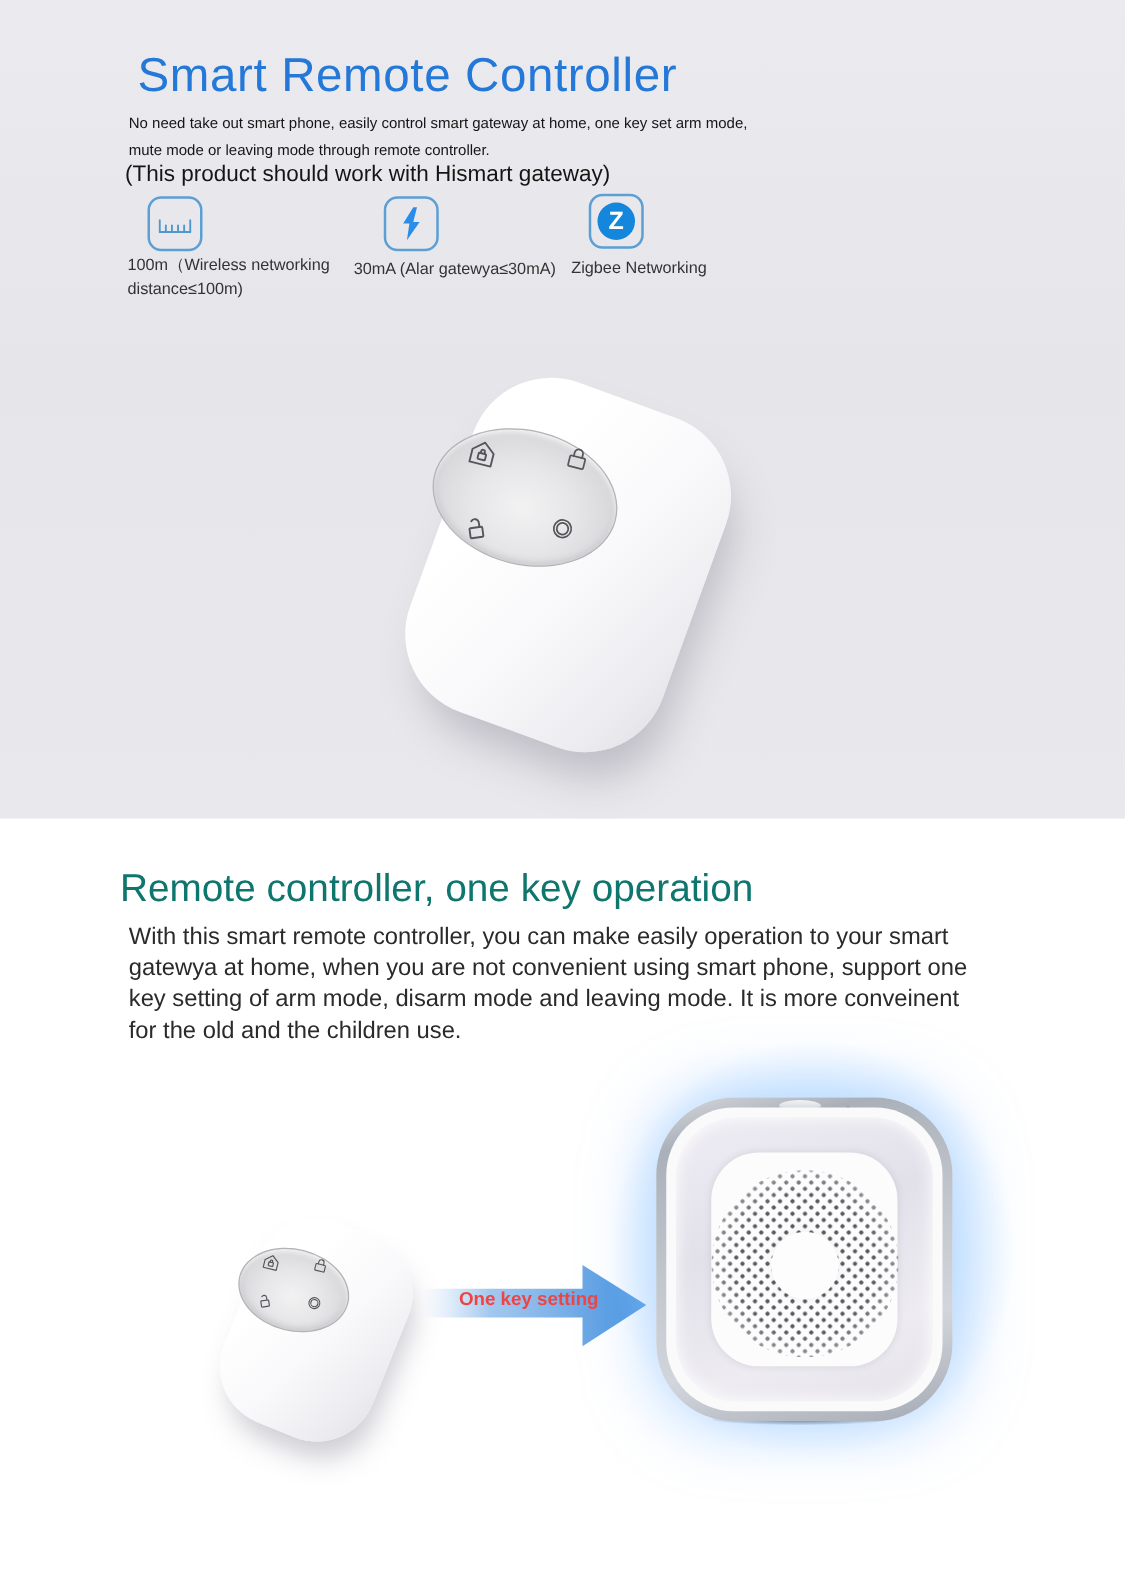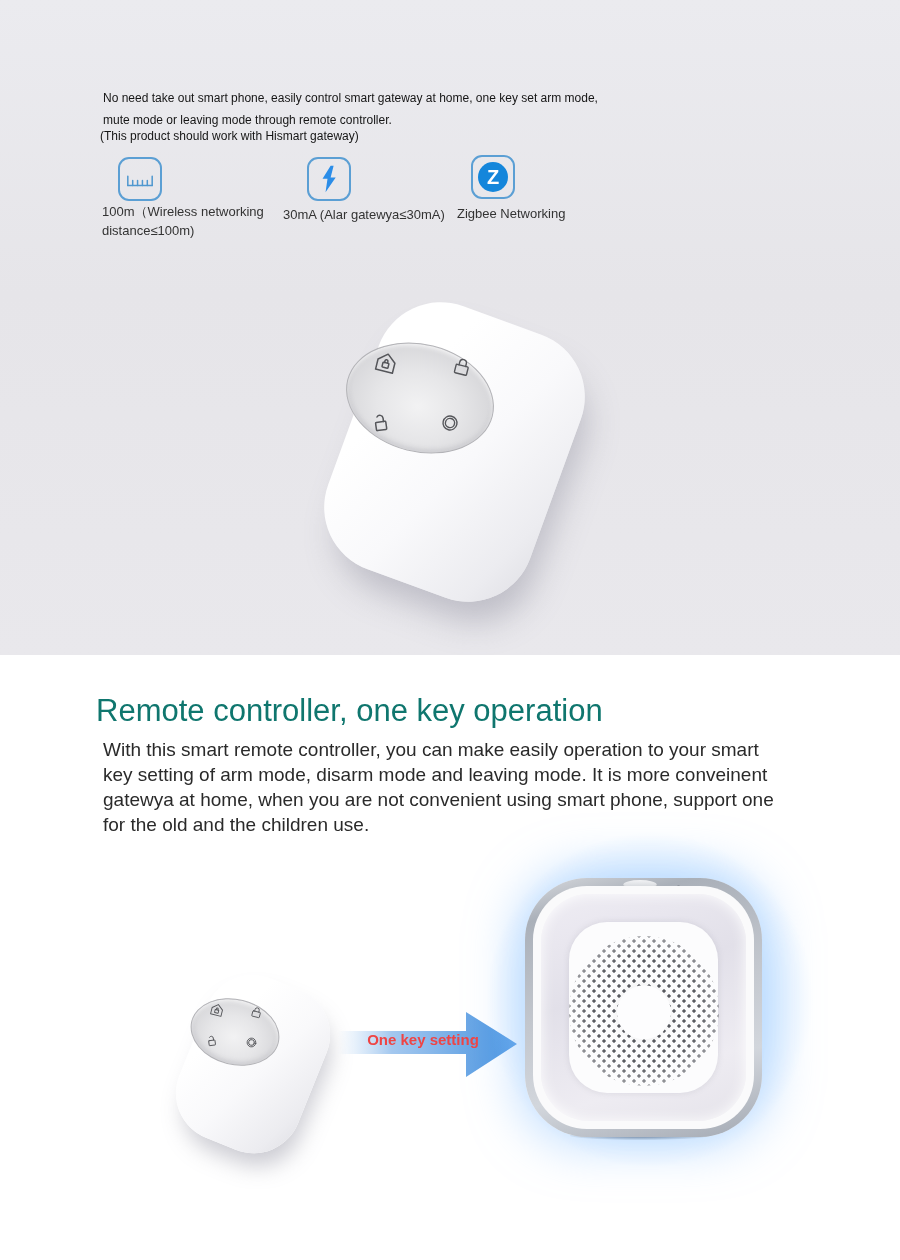--- a/index.html
+++ b/index.html
@@ -4,21 +4,21 @@
 <style>
   html,body{margin:0;padding:0;background:#fff;}
   .page{position:relative;width:900px;height:1260px;overflow:hidden;background:#ffffff;font-family:"Liberation Sans",sans-serif;}
 
   
   .hero{position:absolute;left:0;top:0;width:900px;height:655px;
         background:linear-gradient(180deg,#ebebef 0%,#e6e5e9 45%,#e9e8ec 100%);}
   .hero-title{position:absolute;left:110px;top:40px;margin:0;font-size:38px;font-weight:400;
               color:#2478d8;letter-spacing:0.5px;}
   .hero-desc{position:absolute;left:103px;top:87px;font-size:12px;color:#151515;line-height:22px;}
-  .hero-note{position:absolute;left:100px;top:129px;font-size:12px;color:#151515;}
+  .hero-note{position:absolute;left:100px;top:129px;font-size:18px;color:#151515;}
 
   .feature-box{position:absolute;width:40px;height:40px;border:2px solid #5b9fd4;border-radius:11px;
                display:flex;align-items:center;justify-content:center;background:transparent;}
   .feature-label{position:absolute;font-size:13px;color:#333;line-height:19px;}
   .zigbee-circle{width:30px;height:30px;border-radius:50%;background:#1486db;color:#fff;
                  display:flex;align-items:center;justify-content:center;
                  font-size:20px;font-weight:bold;}
 
   
   .remote-body{position:absolute;background:linear-gradient(115deg,#ffffff 25%,#f9f9fb 55%,#ececf0 85%,#e0e0e5 100%);
@@ -73,20 +73,21 @@
            mask-image:radial-gradient(circle,#000 52%,rgba(0,0,0,0.55) 74%,rgba(0,0,0,0) 96%);}
   .gw-center{position:absolute;left:50%;top:50%;width:54px;height:54px;border-radius:50%;
              transform:translate(-50%,-42%);background:#fdfdfe;box-shadow:0 0 9px rgba(0,0,0,0.06);}
 </style>
 </head>
 <body>
 
 <div class="page">
 
   <section class="hero">
+    <h1 class="hero-title">Smart Remote Controller</h1>
 
     <div class="hero-desc">
       <div>No need take out smart phone, easily control smart gateway at home, one key set arm mode,</div>
       <div>mute mode or leaving mode through remote controller.</div>
     </div>
     <div class="hero-note">(This product should work with Hismart gateway)</div>
 
     <div class="feature-box" style="left:118px;top:157px;">
       <svg width="34" height="30" viewBox="0 0 36 32" style="stroke:#4f97cf;fill:none;stroke-width:1.6;stroke-linecap:round;">
         <path d="M5 13 V23 M10.2 17.5 V23 M15.4 17.5 V23 M20.6 17.5 V23 M25.8 17.5 V23 M31 13 V23"></path>
@@ -148,22 +149,22 @@
         </svg>
       </div>
     </div>
   </section>
 
   <section class="operation">
     <h2 class="op-heading">Remote controller, one key operation</h2>
 
     <div class="op-paragraph">
       <div class="pline">With this smart remote controller, you can make easily operation to your smart</div>
+      <div class="pline">gatewya at home, when you are not convenient using smart phone, support one</div>
       <div class="pline">key setting of arm mode, disarm mode and leaving mode. It is more conveinent</div>
-      <div class="pline">gatewya at home, when you are not convenient using smart phone, support one</div>
       <div class="pline">for the old and the children use.</div>
     </div>
 
     <div>
       <div class="remote-body remote-body-sm"></div>
       <div class="remote-pad remote-pad-sm"></div>
 
       <div class="key-icon" style="left:209px;top:347px;transform:rotate(14deg);">
         <svg width="16" height="16" viewBox="0 0 24 24">
           <path d="M4 10.2 12 3.6 20 10.2 V19.8 H4 Z"></path>

